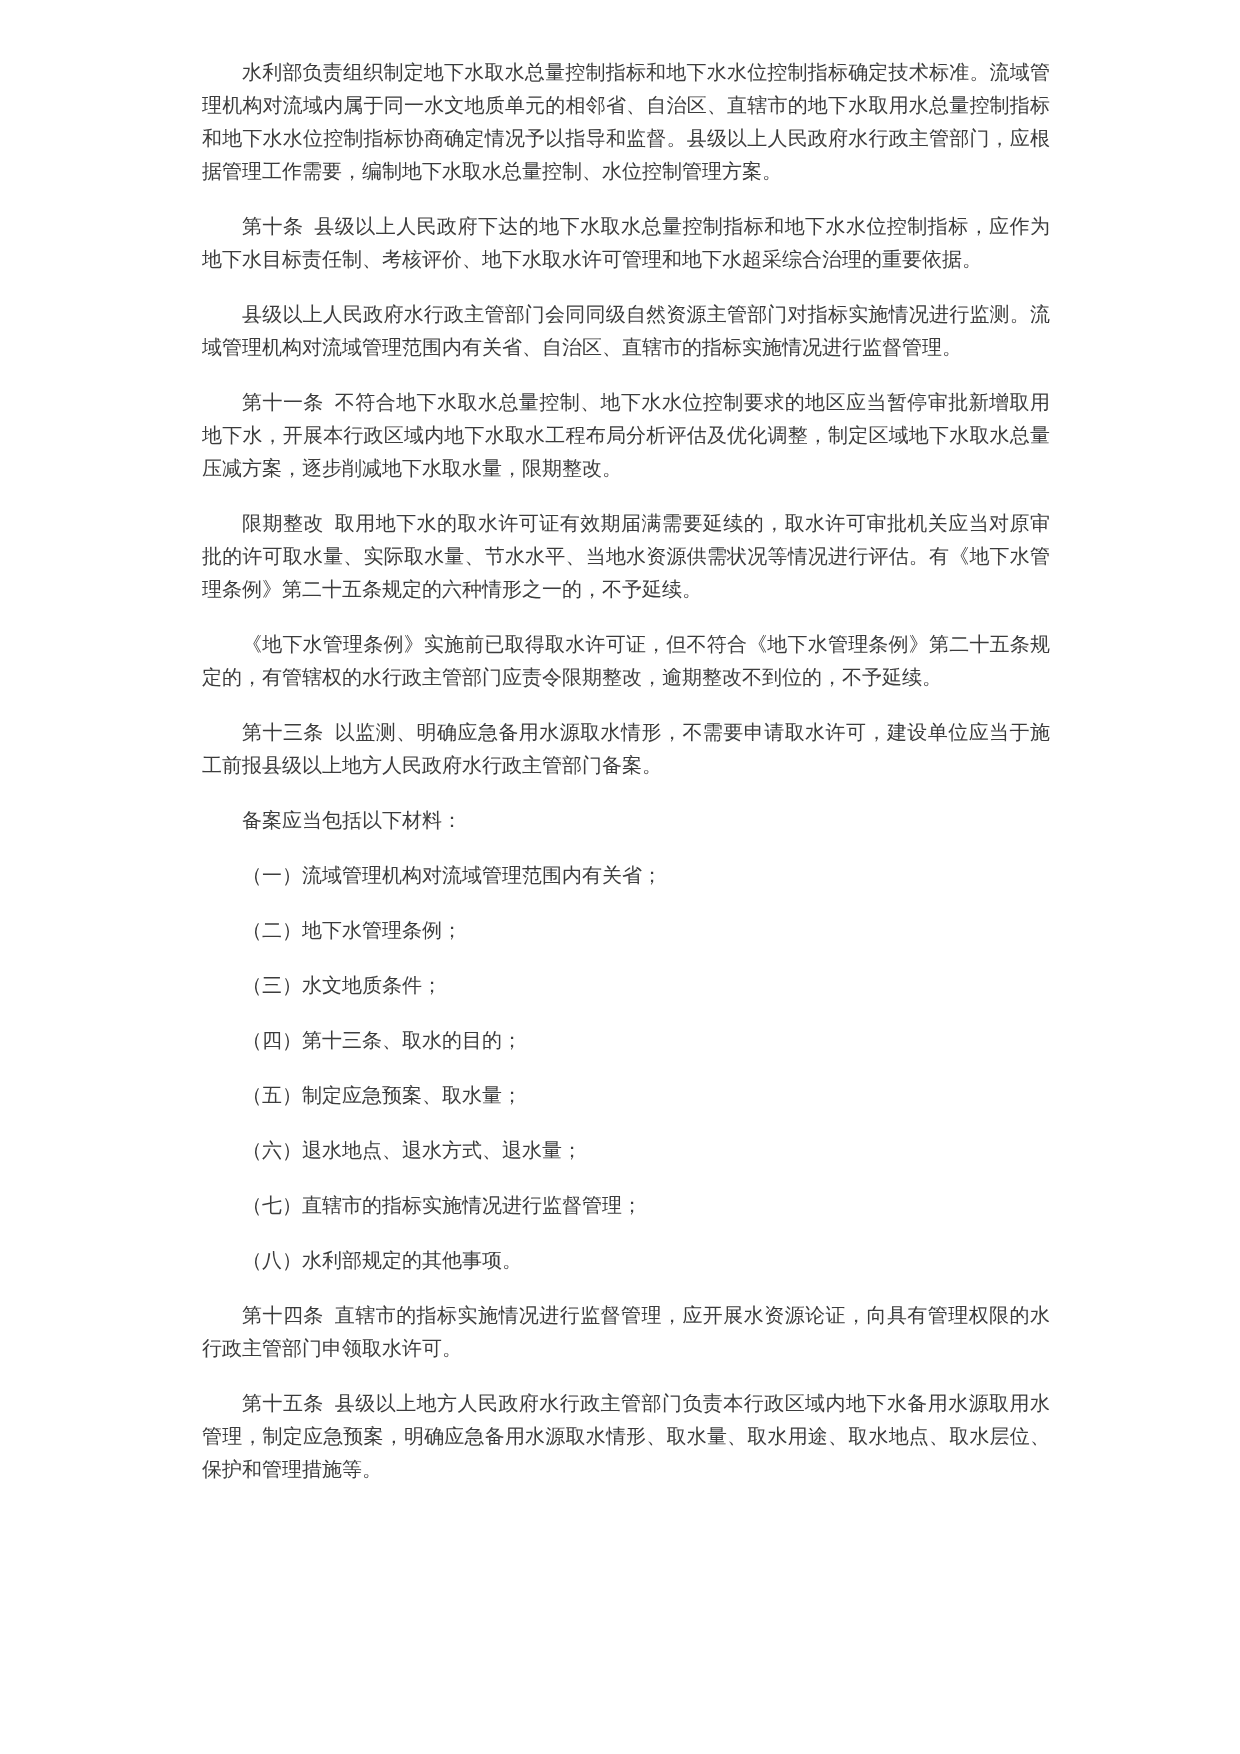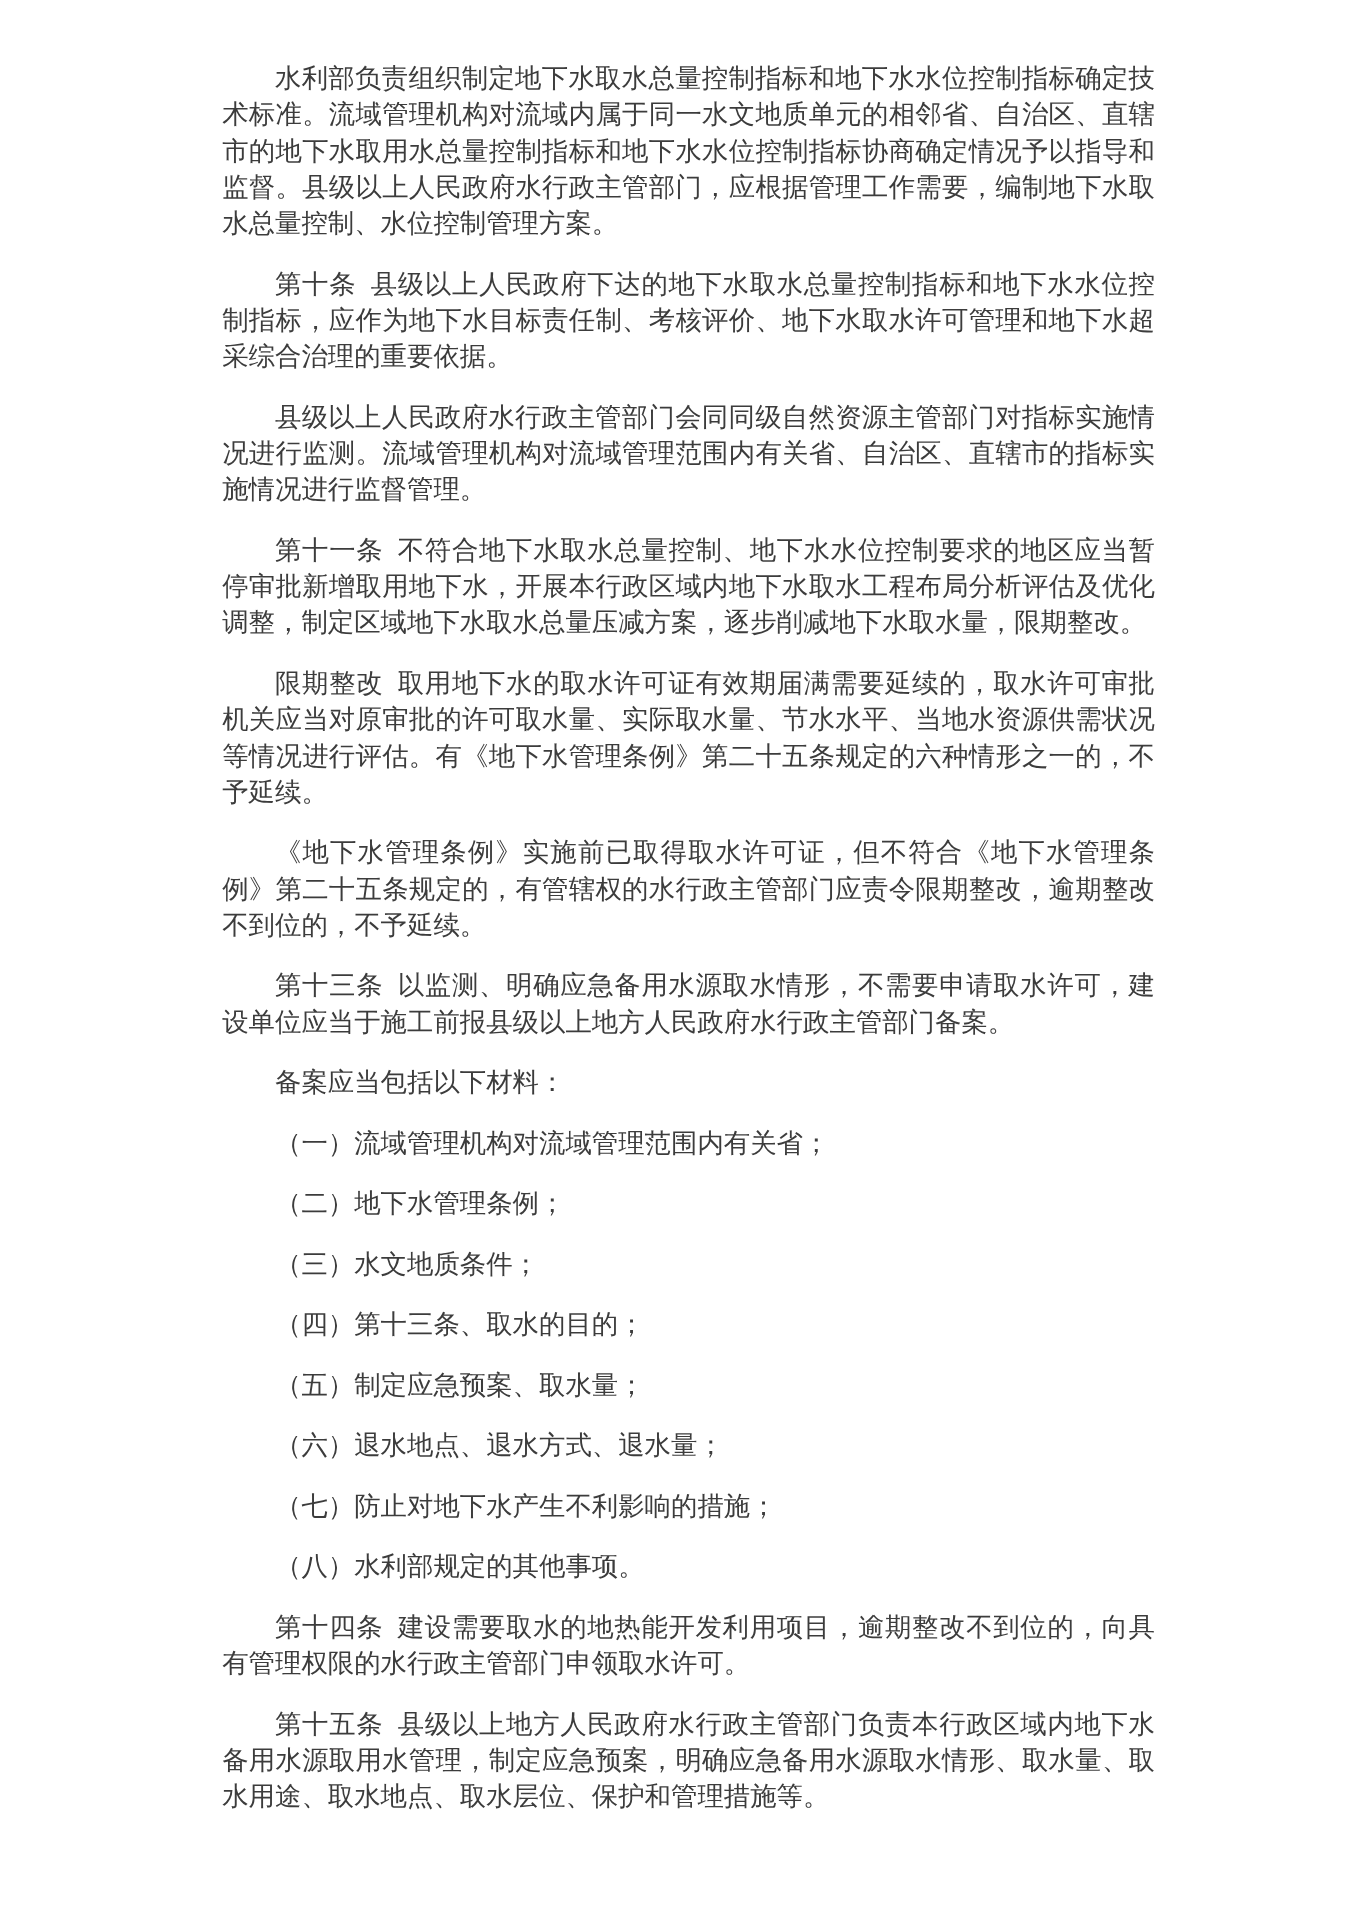--- a/index.html
+++ b/index.html
@@ -12,21 +12,21 @@
     background: #ffffff;
     font-family: "Liberation Serif", "DejaVu Serif", serif;
     overflow: hidden;
   }
   .doc-page {
     position: absolute;
     top: 56px;
     left: 202px;
     width: 848px;
     color: #3c3c3c;
-    font-size: 24px;
+    font-size: 20px;
     line-height: 33px;
     text-align: justify;
     text-align-last: left;
   }
   .doc-page p.para {
     margin: 0 0 22px 0;
     text-indent: 2em;
   }
   .doc-page p.para b.lead {
     font-weight: normal;
@@ -64,21 +64,21 @@
       <p class="para"><span>（二）地下水管理条例；</span></p>
 
       <p class="para"><span>（三）水文地质条件；</span></p>
 
       <p class="para"><span>（四）第十三条、取水的目的；</span></p>
 
       <p class="para"><span>（五）制定应急预案、取水量；</span></p>
 
       <p class="para"><span>（六）退水地点、退水方式、退水量；</span></p>
 
-      <p class="para"><span>（七）防止对地下水产生不利影响的措施；</span></p>
+      <p class="para"><span>（七）直辖市的指标实施情况进行监督管理；</span></p>
 
       <p class="para"><span>（八）水利部规定的其他事项。</span></p>
 
-      <p class="para"><b class="lead">第十四条</b><span>建设需要取水的地热能开发利用项目，逾期整改不到位的，向具有管理权限的水行政主管部门申领取水许可。</span></p>
+      <p class="para"><b class="lead">第十四条</b><span>直辖市的指标实施情况进行监督管理，应开展水资源论证，向具有管理权限的水行政主管部门申领取水许可。</span></p>
 
       <p class="para"><b class="lead">第十五条</b><span>县级以上地方人民政府水行政主管部门负责本行政区域内地下水备用水源取用水管理，制定应急预案，明确应急备用水源取水情形、取水量、取水用途、取水地点、取水层位、保护和管理措施等。</span></p>
     </div>
 </main>
 
 </body></html>

